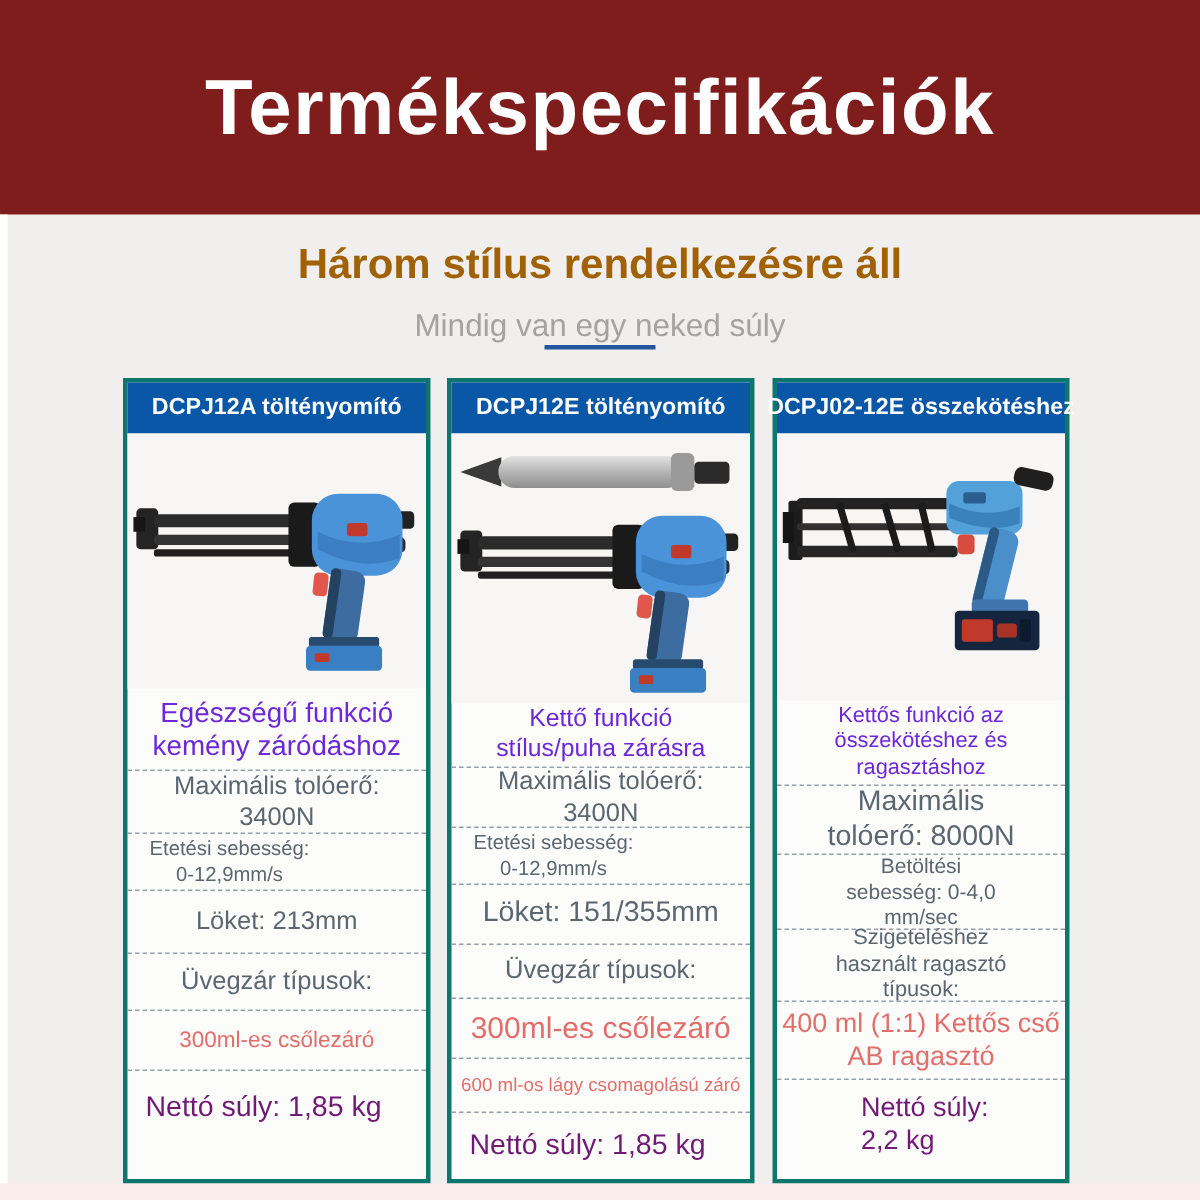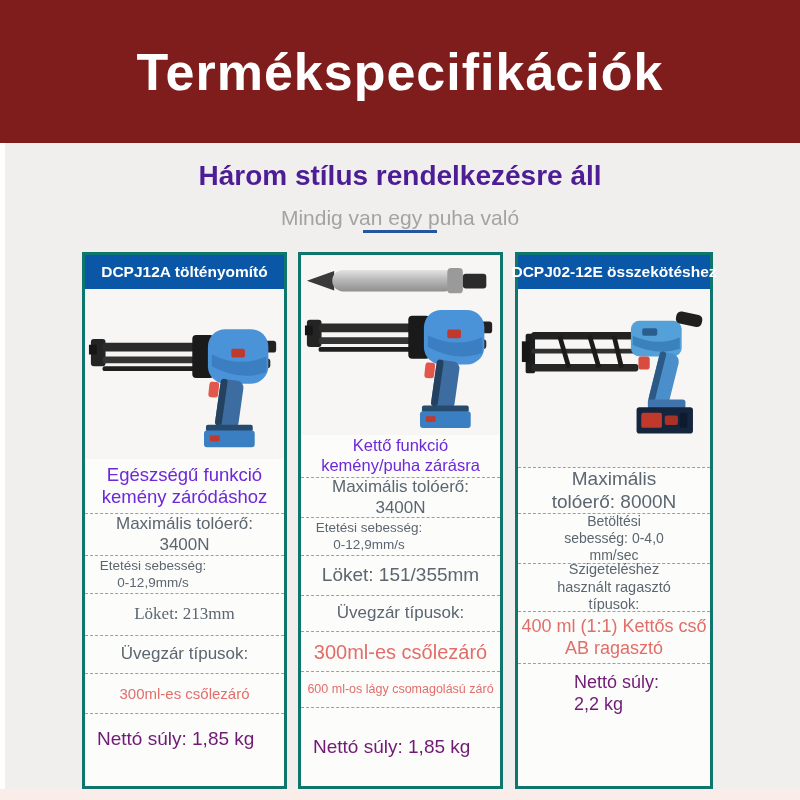--- a/index.html
+++ b/index.html
@@ -9,21 +9,21 @@
   
   .banner{position:absolute;left:0;top:0;width:800px;height:143px;background:#7f1d1d;
           display:flex;align-items:center;justify-content:center;}
   .banner h1{margin:0;color:#ffffff;font-size:52px;font-weight:600;letter-spacing:1px;}
 
   .left-strip{position:absolute;left:0;top:143px;width:5px;height:647px;background:#ffffff;}
   .bottom-strip{position:absolute;left:0;bottom:0;width:800px;height:11px;background:#f9ece9;}
 
   
   .intro-heading{position:absolute;left:0;top:160px;width:800px;text-align:center;
-                 color:#4c1d95;font-size:28px;font-weight:600;}
+                 color:#a16207;font-size:28px;font-weight:600;}
   .intro-sub{position:absolute;left:0;top:206px;width:800px;text-align:center;
              color:#a3a3a3;font-size:21px;font-weight:400;}
   .accent-line{position:absolute;left:363px;top:230px;width:74px;height:3px;background:#2456a0;}
 
   
   .card{position:absolute;top:252px;box-sizing:border-box;border:3px solid #0f766e;
         background:#fcfcfb;display:flex;flex-direction:column;height:537px;}
   .card1{left:82px;width:205px;}
   .card2{left:298px;width:205px;}
   .card3{left:515px;width:198px;}
@@ -41,21 +41,21 @@
   .fn{color:#6d28d9;}
   .spec{color:#5c6670;}
   .red{color:#e26e6a;}
   .net{color:#701a75;}
 
   
   .c1-fn{height:54px;font-size:18.5px;}
   .c1-mf{height:42px;font-size:17px;}
   .c1-fr{height:38px;font-size:13.5px;justify-content:flex-start;padding-left:8px;}
   .c1-fr .t{width:120px;text-align:center;}
-  .c1-st{height:42px;font-size:17px;font-family:Liberation Serif, serif;}
+  .c1-st{height:42px;font-size:17px;}
   .c1-sl{height:38px;font-size:17px;}
   .c1-rd{height:40px;font-size:15px;}
   .c1-nw{flex:1;font-size:19px;align-items:flex-start;justify-content:flex-start;
          padding:14px 0 0 12px;text-align:left;}
   .c1-mf .t{width:160px;}
 
   
   .c2-fn{height:42px;font-size:16.5px;}
   .c2-fn .t{width:170px;}
   .c2-mf{height:40px;font-size:17px;}
@@ -89,21 +89,21 @@
 
 <div class="canvas">
 
   <div class="banner">
     <h1>Termékspecifikációk</h1>
   </div>
 
   <div class="left-strip"></div>
 
   <div class="intro-heading">Három stílus rendelkezésre áll</div>
-  <div class="intro-sub">Mindig van egy puha való</div>
+  <div class="intro-sub">Mindig van egy neked súly</div>
   <div class="accent-line"></div>
 
   <div class="card card1">
     <div class="card-head">DCPJ12A töltényomító</div>
     <div class="imgbox">
       <svg width="195" height="160" viewBox="0 0 200 160">
         <rect x="4" y="44" width="15" height="28" rx="3" fill="#242424"></rect>
         <rect x="2" y="50" width="8" height="10" fill="#161616"></rect>
         <rect x="16" y="48" width="100" height="9" rx="4" fill="#2b2b2b"></rect>
         <rect x="16" y="62" width="100" height="7" rx="3" fill="#343434"></rect>
@@ -139,20 +139,21 @@
       </div>
     <div class="row dash red c1-rd">
         <span class="t">300ml-es csőlezáró</span>
       </div>
     <div class="row dash net c1-nw">
         <span class="t">Nettó súly: 1,85 kg</span>
       </div>
   </div>
 
   <div class="card card2">
+    <div class="card-head">DCPJ12E töltényomító</div>
     <div class="imgbox">
       <svg width="195" height="172" viewBox="0 0 200 172">
         <defs>
           <linearGradient id="silver" x1="0" y1="0" x2="0" y2="1">
             <stop offset="0" stop-color="#e3e3e3"></stop>
               <stop offset="0.45" stop-color="#b9b9b9"></stop>
               <stop offset="1" stop-color="#8f8f8f"></stop>
           </linearGradient>
         </defs>
         <polygon points="4,20 32,10 32,30" fill="#3a3a3a"></polygon>
@@ -174,21 +175,21 @@
           <rect x="125" y="88" width="10" height="16" rx="3" fill="#e2574c" transform="rotate(6 130 96)"></rect>
           <rect x="134" y="86" width="24" height="50" rx="7" fill="#3c6ca0" transform="rotate(8 146 111)"></rect>
           <rect x="134" y="86" width="7" height="48" rx="3" fill="#24415f" transform="rotate(8 146 111)"></rect>
           <rect x="122" y="132" width="48" height="7" rx="2" fill="#274b6e"></rect>
           <rect x="120" y="138" width="52" height="17" rx="3" fill="#3a7fc1"></rect>
           <rect x="126" y="143" width="10" height="6" rx="1" fill="#c0392b"></rect>
         </g>
       </svg>
     </div>
     <div class="row fn c2-fn">
-        <span class="t">Kettő funkció kemény/puha zárásra</span>
+        <span class="t">Kettő funkció stílus/puha zárásra</span>
       </div>
     <div class="row dash spec c2-mf">
         <span class="t">Maximális tolóerő: 3400N</span>
       </div>
     <div class="row dash spec c2-fr">
         <span class="t">Etetési sebesség: 0-12,9mm/s</span>
       </div>
     <div class="row dash spec c2-st">
         <span class="t">Löket: 151/355mm</span>
       </div>
@@ -225,20 +226,23 @@
         <rect x="126" y="62" width="12" height="14" rx="3" fill="#d84b3f"></rect>
         <rect x="142" y="58" width="22" height="58" rx="8" fill="#4a8fc9" transform="rotate(14 153 87)"></rect>
         <rect x="142" y="58" width="7" height="56" rx="3" fill="#2c5a86" transform="rotate(14 153 87)"></rect>
         <rect x="136" y="108" width="40" height="10" rx="3" fill="#3f74ad"></rect>
         <rect x="124" y="116" width="60" height="28" rx="3" fill="#16253e"></rect>
         <rect x="129" y="122" width="22" height="16" rx="2" fill="#c0392b"></rect>
         <rect x="154" y="125" width="14" height="10" rx="2" fill="#a93226"></rect>
         <rect x="170" y="122" width="8" height="16" rx="2" fill="#0e1a2e"></rect>
       </svg>
     </div>
+    <div class="row fn c3-fn">
+        <span class="t">Kettős funkció az összekötéshez és ragasztáshoz</span>
+      </div>
     <div class="row dash spec c3-mf">
         <span class="t">Maximális tolóerő: 8000N</span>
       </div>
     <div class="row dash spec c3-fr">
         <span class="t">Betöltési sebesség: 0-4,0 mm/sec</span>
       </div>
     <div class="row dash spec c3-al">
         <span class="t">Szigeteléshez használt ragasztó típusok:</span>
       </div>
     <div class="row dash red c3-rd">

